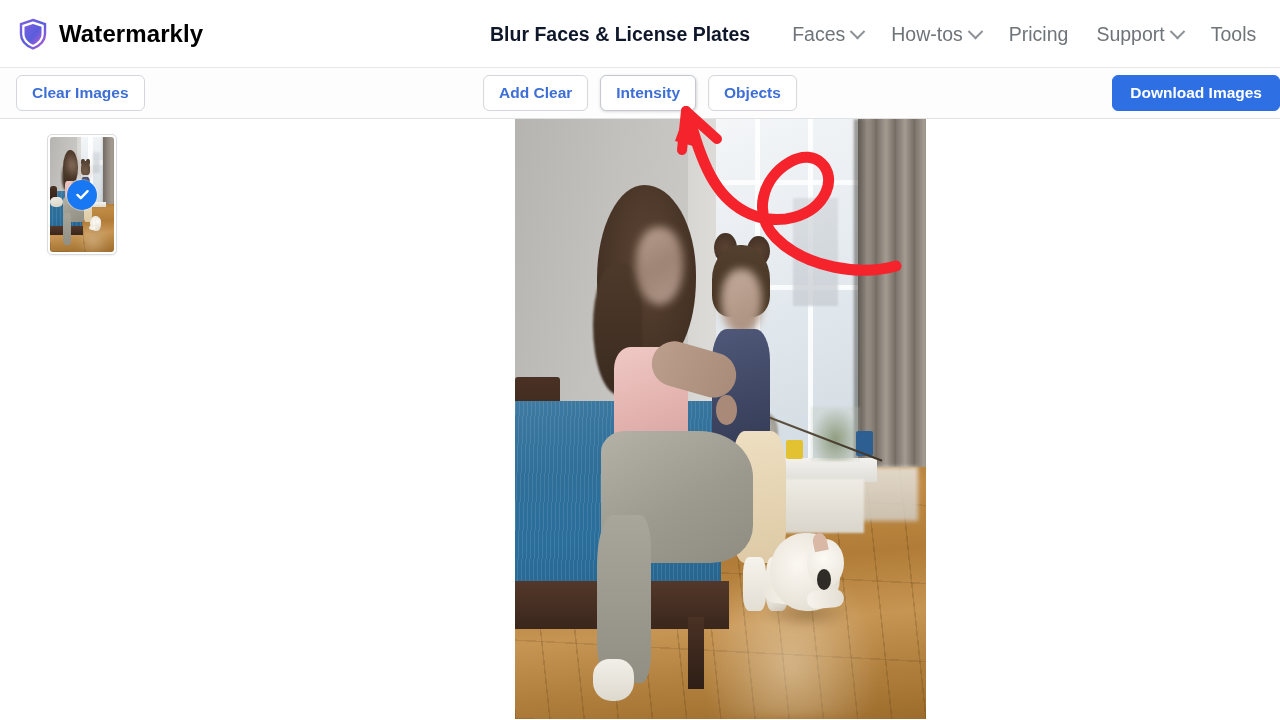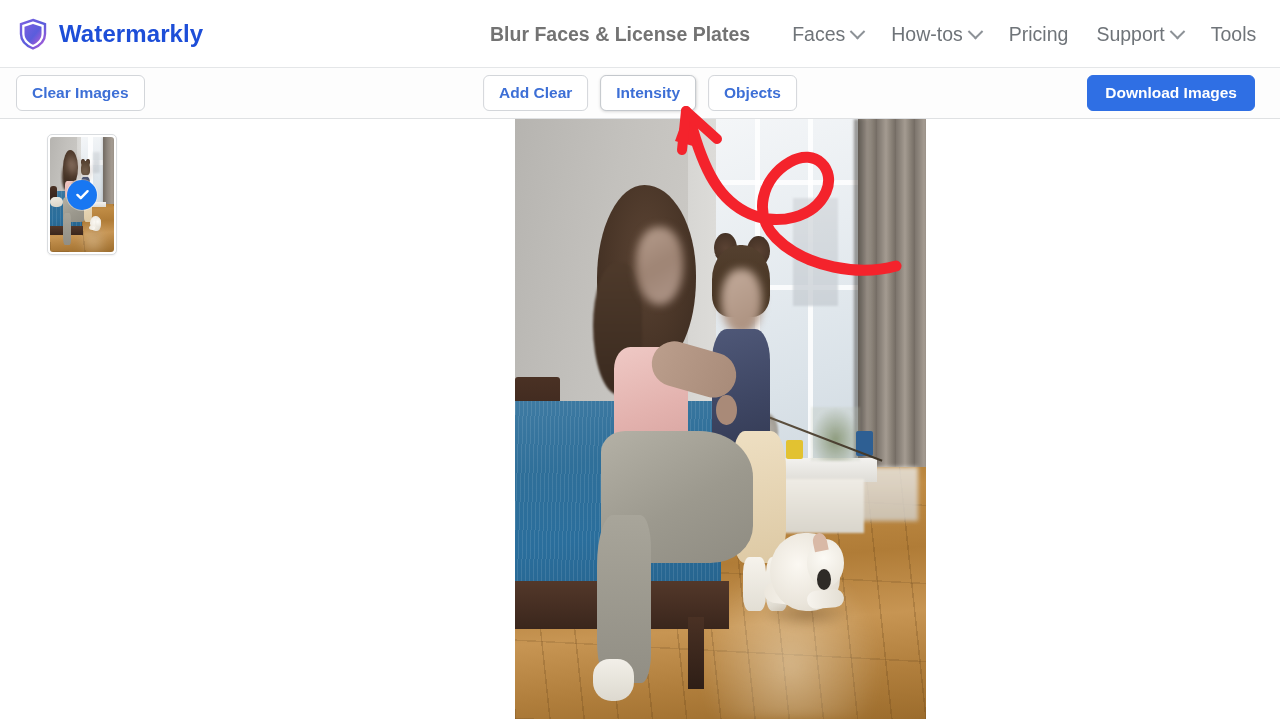--- a/index.html
+++ b/index.html
@@ -26,21 +26,21 @@
     display: flex;
     align-items: center;
     gap: 11px;
     padding-left: 18px;
     flex: 0 0 auto;
   }
   .brand-logo { width: 30px; height: 32px; display: block; }
   .brand-name {
     font-size: 24px;
     font-weight: bold;
-    color: #1d4ed8;
+    color: #000000;
     letter-spacing: .1px;
     white-space: nowrap;
   }
   .nav {
     position: absolute;
     left: 490px;
     top: 0;
     height: 68px;
     display: flex;
     align-items: center;
@@ -53,21 +53,21 @@
     font-size: 19.5px;
     color: #6f7479;
     white-space: nowrap;
     padding: 0 14px;
     cursor: pointer;
     height: 68px;
     line-height: 68px;
   }
   .nav-item:first-child { padding-left: 0; }
   .nav-item.active {
-    color: #737373;
+    color: #0f172a;
     font-weight: bold;
     padding-right: 28px;
   }
   .caret {
     display: inline-block;
     width: 11px; height: 11px;
     border-right: 2.2px solid #8d9297;
     border-bottom: 2.2px solid #8d9297;
     transform: rotate(45deg) translate(-2px, -2px);
   }
@@ -88,21 +88,21 @@
   }
   .tb-center {
     position: absolute;
     left: 50%;
     transform: translateX(-50%);
     display: flex;
     gap: 12px;
   }
   .tb-right {
     position: absolute;
-    right: 25px;
+    right: 0;
     display: flex;
   }
   .btn {
     font-family: "Liberation Sans", sans-serif;
     font-size: 15.5px;
     font-weight: bold;
     color: #3d6fd6;
     background: #ffffff;
     border: 1px solid #d3d6da;
     border-radius: 6px;

